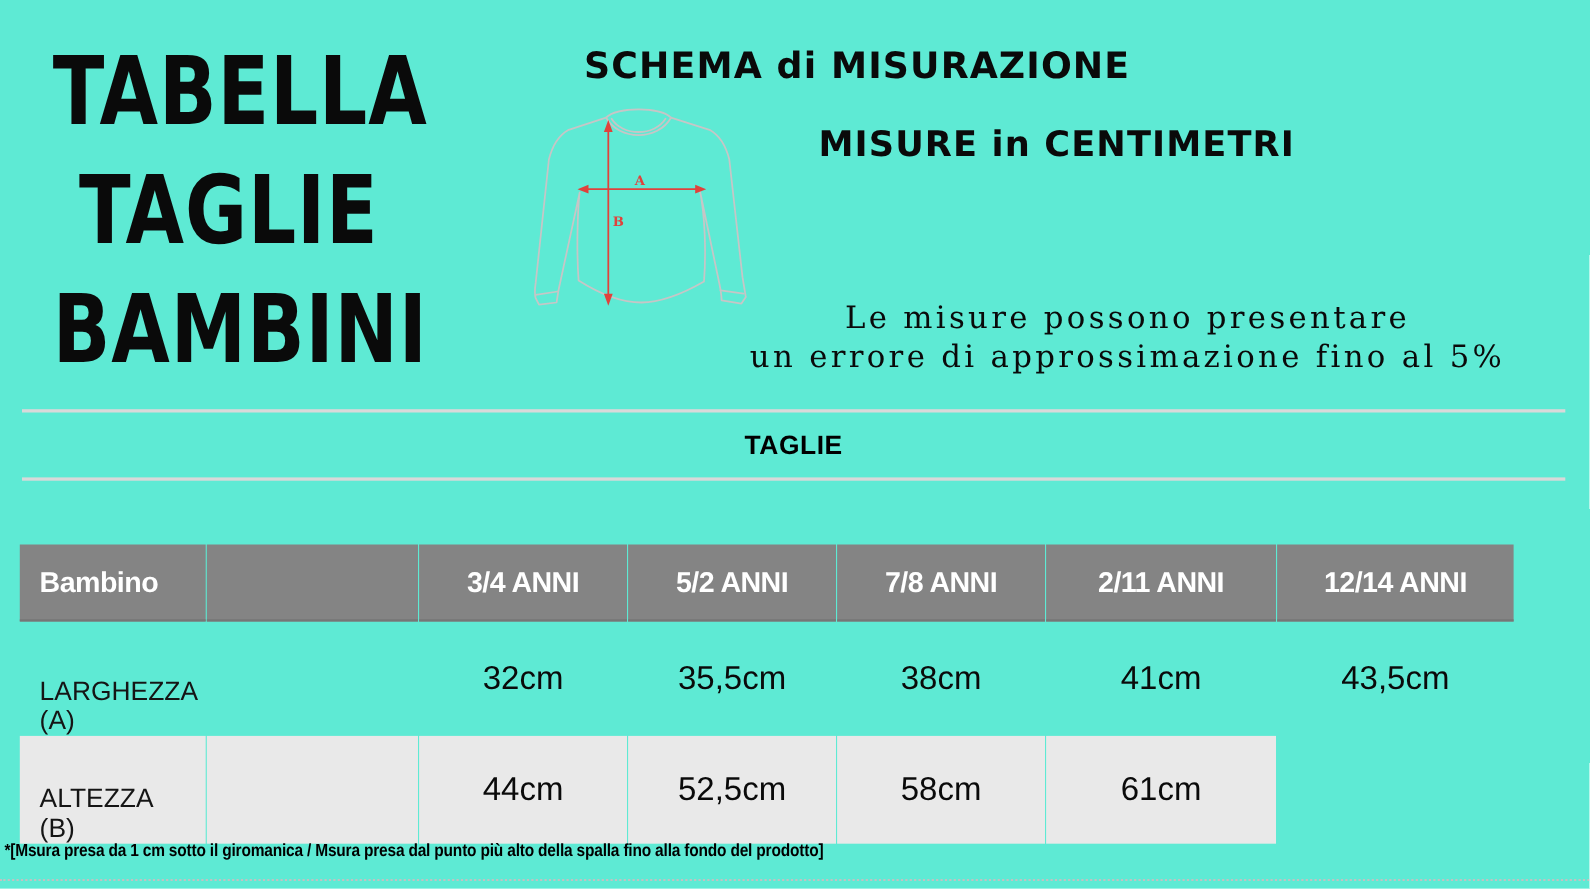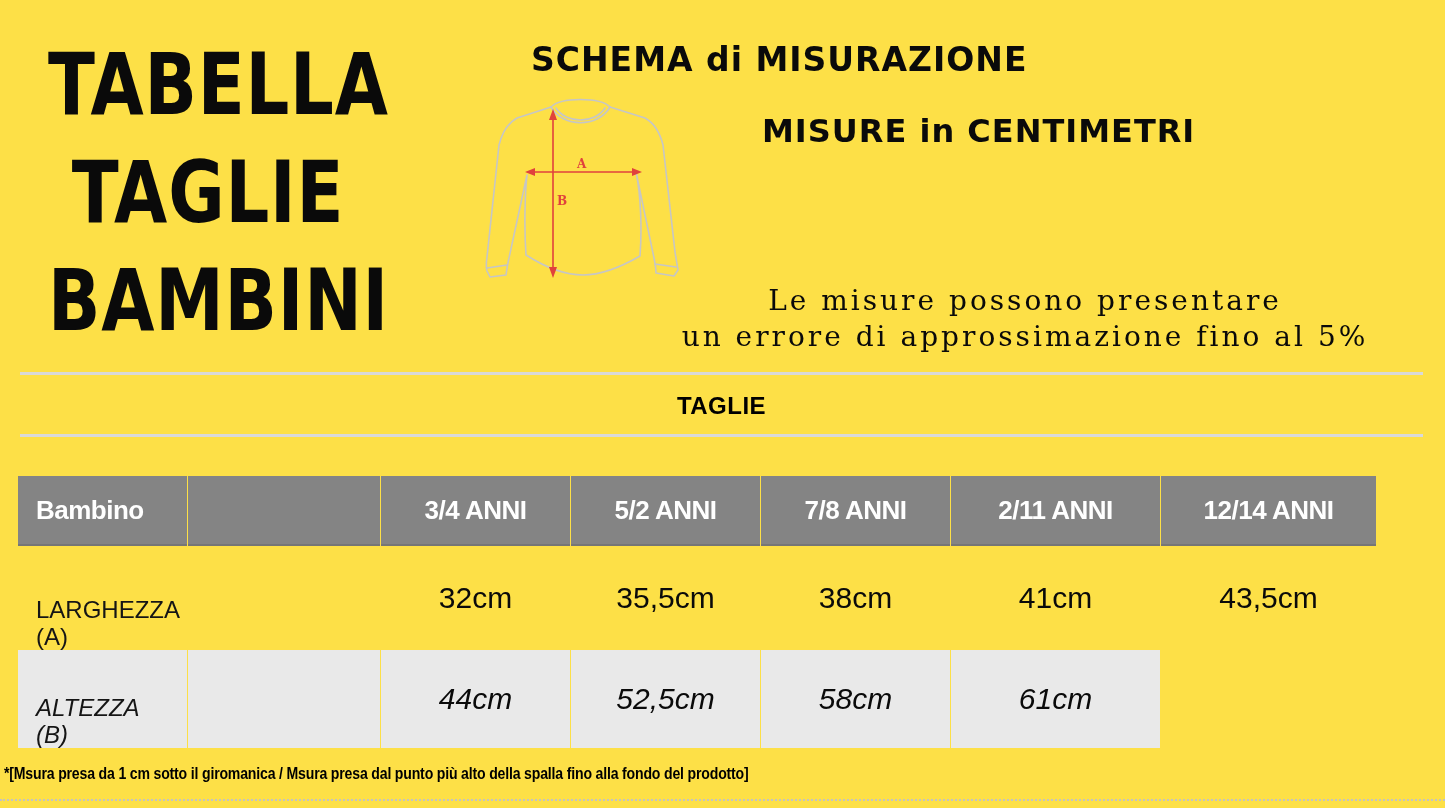--- a/index.html
+++ b/index.html
@@ -1,77 +1,77 @@
 <!DOCTYPE html>
 <html style="--header-bg: #848484; --row-alt-bg: #e9e9e9; --arrow-color: #e0423c; --outline-color: #c6c6c6;"><head>
 <meta charset="utf-8">
 <style>
   * { margin:0; padding:0; box-sizing:border-box; }
   html,body { background:#ffffff; }
   .page {
     position:relative; width:1445px; height:808px;
-    background:#fde047; overflow:hidden;
+    background:#5eead4; overflow:hidden;
     font-family:"Liberation Sans", sans-serif; color:#000;
   }
 
   
   .title-block {
     position:absolute; left:8px; top:30px; width:400px;
     font-family:"DejaVu Sans", sans-serif; font-weight:bold;
     font-size:86px; line-height:108px; text-align:center;
     transform:scaleX(0.80); transform-origin:50% 0;
     letter-spacing:1px; color:#0a0a0a;
   }
 
   .schema-title {
     position:absolute; left:498px; top:40px;
     font-family:"DejaVu Sans", sans-serif; font-weight:bold;
     font-size:33px; letter-spacing:1px; color:#0a0a0a;margin-left:33px;
   }
   .misure-title {
-    position:absolute; left:762px; top:112px;
+    position:absolute; left:744px; top:112px;
     font-family:"DejaVu Sans", sans-serif; font-weight:bold;
     font-size:32px; letter-spacing:1px; color:#0a0a0a;
   }
 
   .shirt-svg { position:absolute; left:473px; top:92px; width:232px; height:206px; }
   .shirt-line { fill:none; stroke:var(--outline-color,#c6c6c6); stroke-width:1.6; stroke-linecap:round; stroke-linejoin:round; }
   .arrow-line { fill:none; stroke:var(--arrow-color,#e0423c); stroke-width:1.6; }
   .arrow-head { fill:var(--arrow-color,#e0423c); stroke:none; }
   .arrow-label { fill:var(--arrow-color,#e0423c); font-family:"DejaVu Serif", serif; font-size:12px; font-weight:bold; }
 
   .approx-note {
     position:absolute; left:640px; top:271px; width:770px;
     font-family:"DejaVu Serif", serif; font-size:28px; line-height:36px;
-    letter-spacing:3px; text-align:center; color:#0a0a0a;margin-top:12px;
+    letter-spacing:3px; text-align:center; color:#0a0a0a;
   }
 
   .rule { position:absolute; left:20px; right:22px; height:3px; background:#d9d9d9; }
   .rule-top { top:372px; }
   .rule-bottom { top:434px; }
   .section-title {
     position:absolute; left:20px; right:22px; top:392px;
     text-align:center; font-weight:bold; font-size:24px; letter-spacing:0.5px;
   }
 
   .size-table {
-    position:absolute; left:18px; top:476px;
+    position:absolute; left:18px; top:495px;
     display:grid;
     grid-template-columns:169px 192px 189px 189px 189px 209px 215px;
     column-gap:1px;
   }
   .cell { display:flex; align-items:center; justify-content:center; }
   .th {
     height:70px; background:var(--header-bg,#848484); color:#fff;
     font-weight:bold; font-size:26px; letter-spacing:-0.5px;
     border-bottom:2px solid #767676;
   }
   .th-first { justify-content:flex-start; padding-left:18px; }
   .ra { height:104px; background:transparent; }
-  .rb { height:98px; background:var(--row-alt-bg,#e9e9e9);font-style:italic; }
+  .rb { height:98px; background:var(--row-alt-bg,#e9e9e9); }
   .label-cell {
     flex-direction:column; align-items:flex-start; justify-content:flex-end;
     padding-left:18px; font-size:24px; line-height:27px; color:#151515;
   }
   .val { font-size:30px; color:#0a0a0a; }
 
   .footnote {
     position:absolute; left:4px; top:765px;
     font-size:16px; font-weight:bold; letter-spacing:-0.2px;
     transform:scaleX(0.88); transform-origin:0 0; white-space:nowrap;

